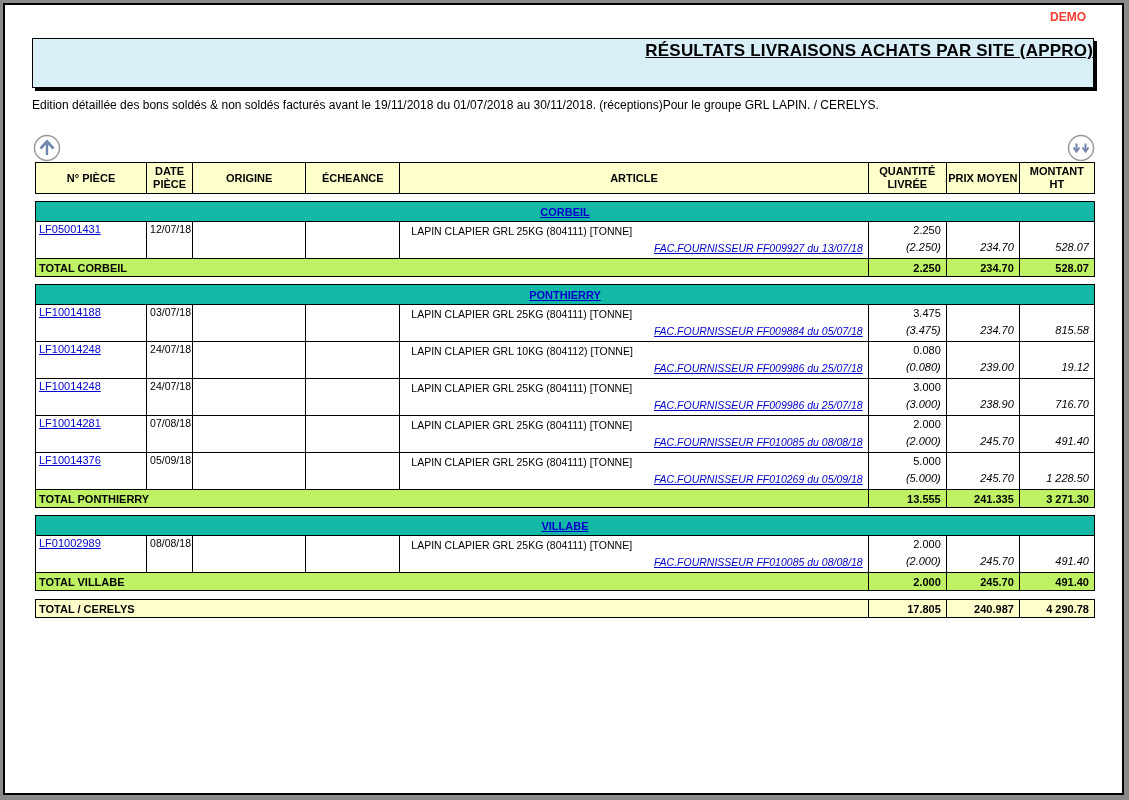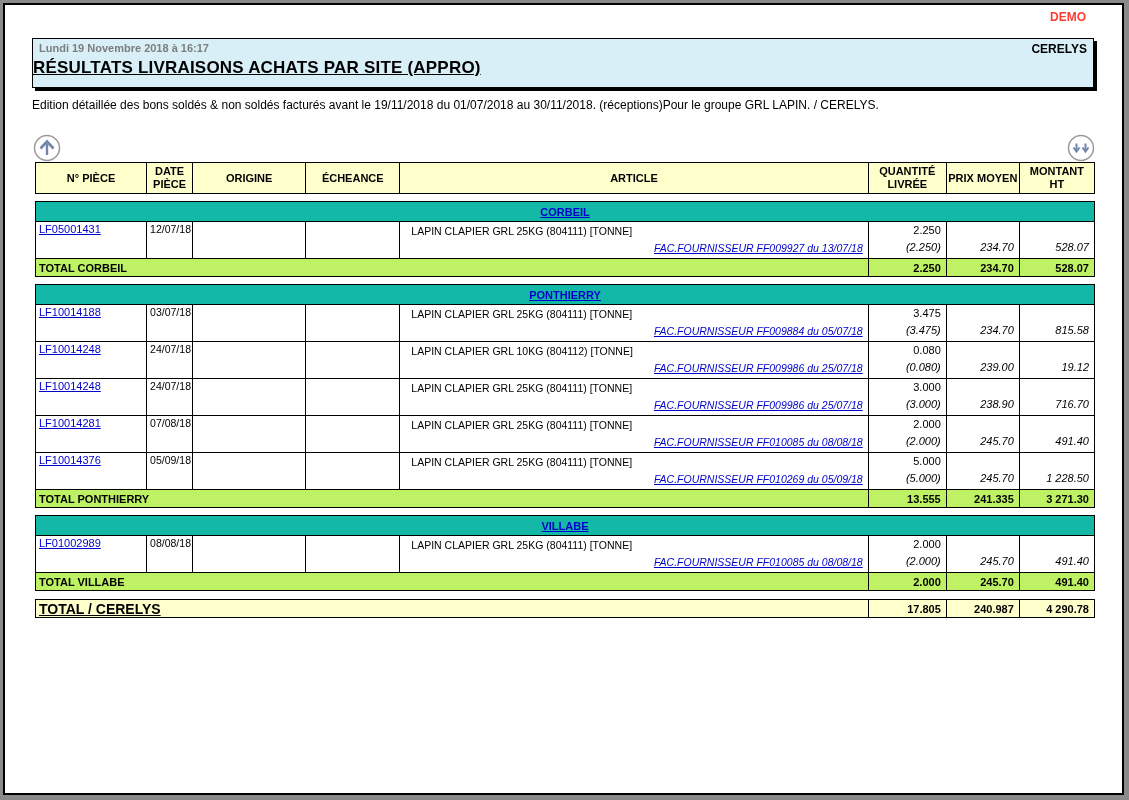--- a/index.html
+++ b/index.html
@@ -28,21 +28,21 @@
     box-shadow:3px 3px 0 #000;
     padding:0;
   }
   .header-box .row1{
     display:flex;justify-content:space-between;
     padding:3px 6px 0 6px;
   }
   .hdr-datetime{font-size:11px;font-weight:bold;color:#7d7d7d;}
   .hdr-company{font-size:12px;font-weight:bold;color:#000;}
   .hdr-title{
-    text-align:left;font-size:17px;font-weight:bold;color:#000;
+    text-align:right;font-size:17px;font-weight:bold;color:#000;
     text-decoration:underline;margin-top:2px;letter-spacing:0.2px;
   }
   .subtitle{
     position:absolute;top:93px;left:27px;width:1065px;
     font-size:12px;color:#000;
   }
   .icons-row{
     position:absolute;top:129px;left:28px;width:1062px;
     display:flex;justify-content:space-between;align-items:center;
   }
@@ -90,35 +90,31 @@
   .ital{font-style:italic;}
   tr.total-row td{
     background:#bef264;font-weight:bold;height:17px;padding:0;
   }
   tr.total-row td.total-label{padding-left:3px;text-align:left;font-size:11px;}
   tr.total-row td.num{padding-right:5px;}
   .grand-table{margin-top:8px;}
   tr.grand-row td{
     background:#ffffcc;font-weight:bold;height:17px;padding:0;
   }
-  tr.grand-row td.total-label{padding-left:3px;font-size:14px;text-decoration:underline;}
+  tr.grand-row td.total-label{padding-left:3px;font-size:11px;}
   tr.grand-row td.num{text-align:right;padding-right:5px;}
 </style>
 </head>
 <body>
 
 <div class="page">
 
   <div class="demo">DEMO</div>
 
   <div class="header-box">
-    <div class="row1">
-      <span class="hdr-datetime">Lundi 19 Novembre 2018 à 16:17</span>
-      <span class="hdr-company">CERELYS</span>
-    </div>
     <div class="hdr-title">RÉSULTATS LIVRAISONS ACHATS PAR SITE (APPRO)</div>
   </div>
 
   <div class="subtitle">Edition détaillée des bons soldés &amp; non soldés facturés avant le 19/11/2018 du 01/07/2018 au 30/11/2018. (réceptions)Pour le groupe GRL LAPIN. / CERELYS.</div>
 
   <div class="icons-row">
     <a class="nav-btn" title="">
       <svg width="28" height="28" viewBox="0 0 28 28">
         <circle cx="14" cy="14" r="12.5" fill="#ffffff" stroke="#9a9a9a" stroke-width="1.5"></circle>
         <path d="M14 21 L14 10" stroke="#7285ad" stroke-width="2.4" fill="none"></path>

